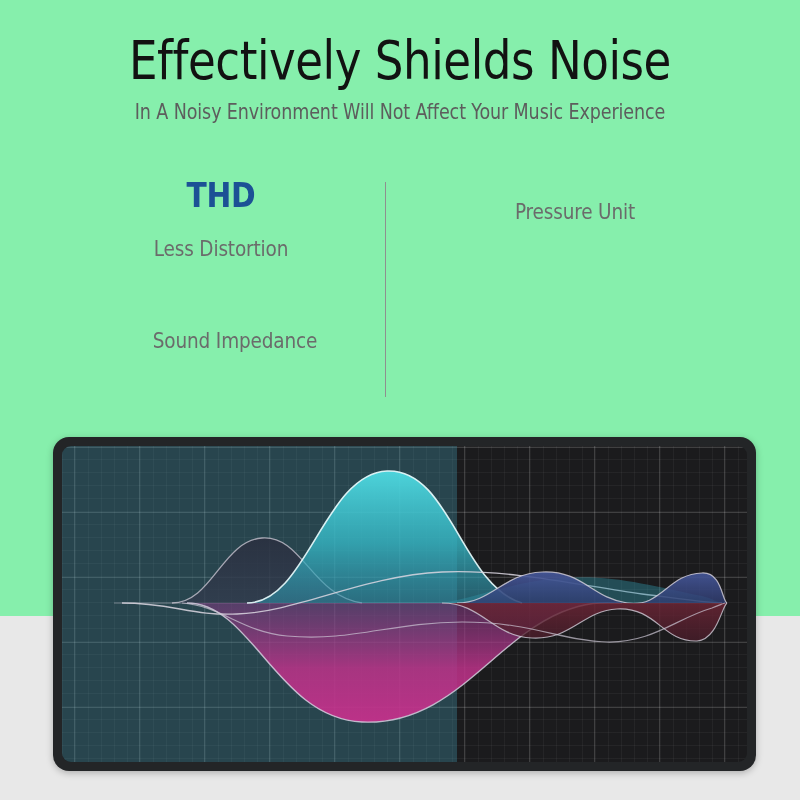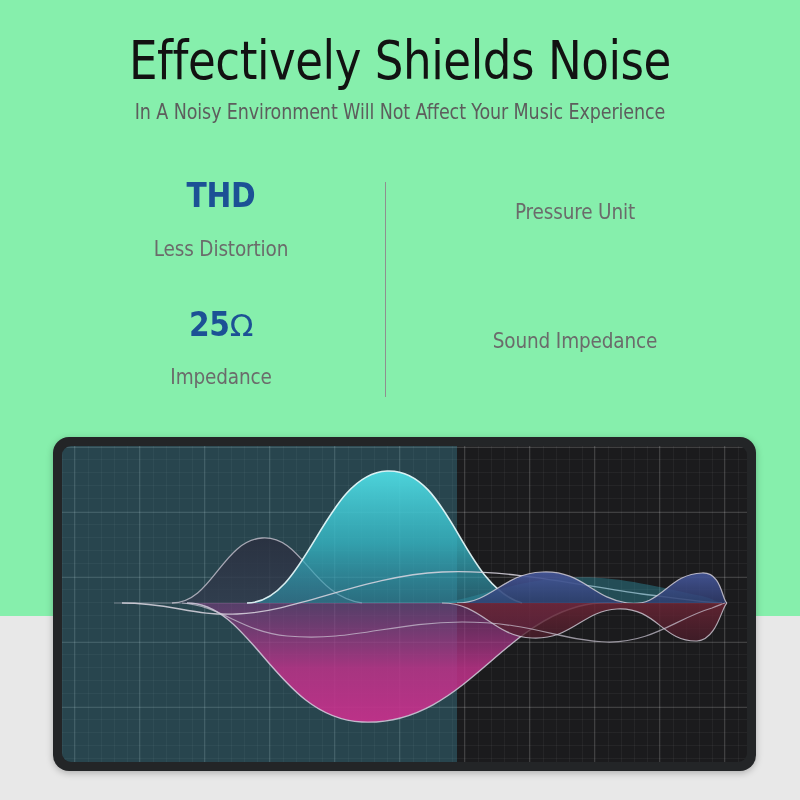--- a/index.html
+++ b/index.html
@@ -137,24 +137,20 @@
 
       <div class="spec-cell c1">
         <div class="spec-value"><span>THD</span></div>
         <div class="spec-label">Less Distortion</div>
       </div>
 
       <div class="spec-cell c2">
         <div class="spec-label">Pressure Unit</div>
       </div>
 
-      <div class="spec-cell c1 r2">
-        <div class="spec-value"><span>25</span><span class="ohm">Ω</span></div>
-        <div class="spec-label">Impedance</div>
-      </div>
 
       <div class="spec-cell c2 r2">
         <div class="spec-label">Sound Impedance</div>
       </div>
 
     </div>
   </div>
 
   <div class="panel">
     <div class="screen">

